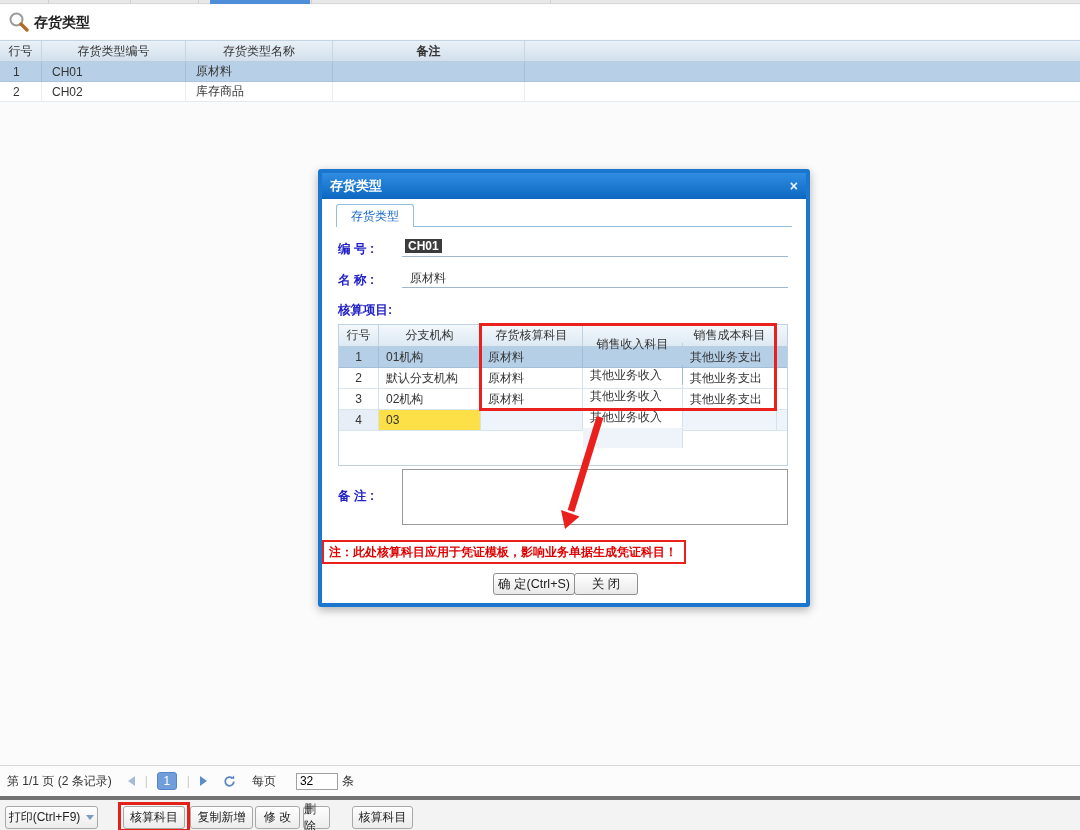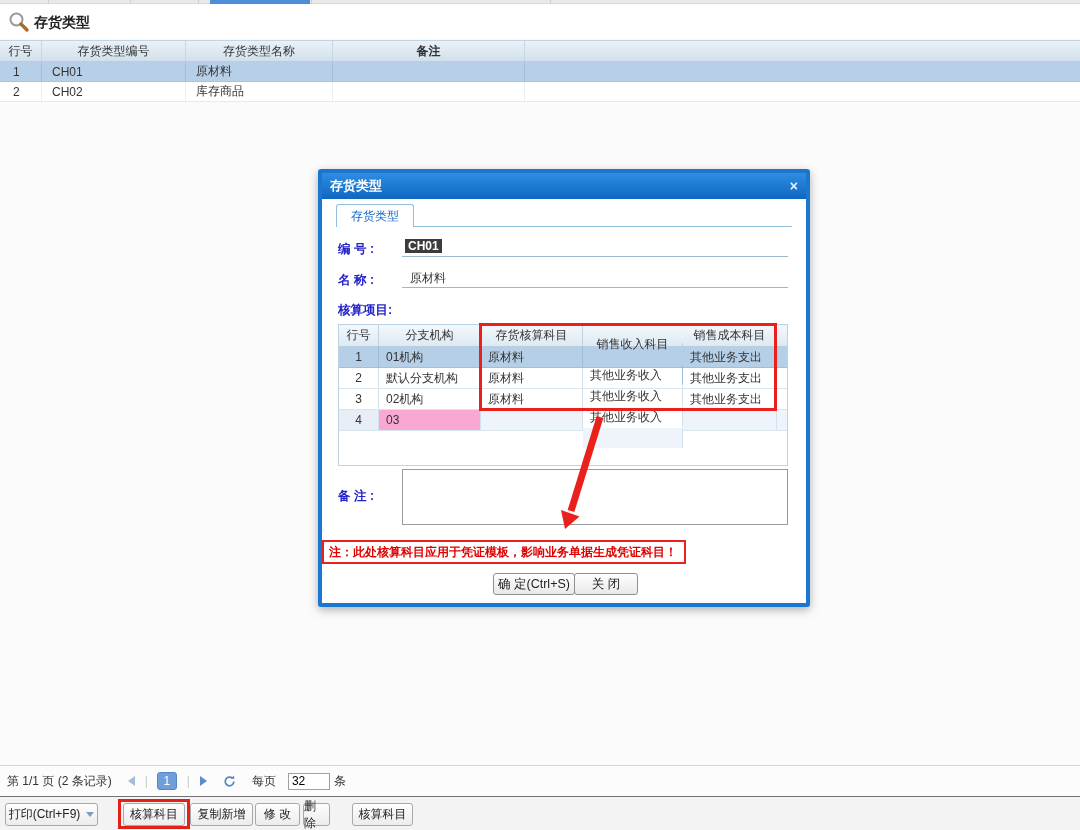--- a/index.html
+++ b/index.html
@@ -57,21 +57,21 @@
 
   .itable { position:absolute; left:16px; top:125px; width:450px; height:142px; border:1px solid #bdd2e2; background:#fff; }
   .it-header { display:flex; height:22px; background:linear-gradient(#f3f8fc,#dde9f3); border-bottom:1px solid #b9cfe0; }
   .it-header .cell { display:flex; align-items:center; justify-content:center; border-right:1px solid #bed3e2; }
   .it-row { display:flex; height:21px; border-bottom:1px solid #d9e5ef; background:#fff; }
   .it-row .cell { height:100%; display:flex; align-items:center; border-right:1px solid #d3e1ee; }
   .it-row.selected { background:#b5cfe7; border-bottom:1px solid #a2bfda; }
   .it-row.selected .cell { border-right:1px solid #9fbcd8; }
   .it-row.striped .cell { background:#eef4fa; }
   .it-row.striped .ic-no { background:#e7eef6; }
-  .it-row.striped .ic-branch { background:#f9a8d4;text-align:center; }
+  .it-row.striped .ic-branch { background:#fde047;text-align:center; }
   .ic-no{width:40px; justify-content:center;}
   .ic-branch{width:102px; padding-left:7px;}
   .ic-inv{width:102px; padding-left:7px;}
   .ic-income{width:100px; padding-left:7px;margin-top:18px;}
   .ic-cost{width:94px; padding-left:7px;}
   .ic-fill{flex:1; border-right:none !important;}
 
   .redbox-cols { position:absolute; left:157px; top:124px; width:298px; height:88px;
                  border:3px solid #e9201c; z-index:5; pointer-events:none; }
   .arrow-layer { position:absolute; left:0; top:0; width:484px; height:404px; z-index:6; pointer-events:none; }
@@ -91,26 +91,26 @@
   .pagebar { position:absolute; left:0; top:765px; width:1080px; height:31px;
              border-top:1px solid #d6d6d6; background:#fcfcfc; display:flex; align-items:center; }
   .pg-info { margin-left:7px; color:#333; }
   .tri-left { margin-left:16px; width:0; height:0; border-top:5px solid transparent; border-bottom:5px solid transparent; border-right:7px solid #a3bcda; }
   .tri-right { margin-left:10px; width:0; height:0; border-top:5px solid transparent; border-bottom:5px solid transparent; border-left:7px solid #5d8cc9; }
   .pg-sep { margin-left:10px; color:#c9c9c9; }
   .pg-page { margin-left:9px; width:20px; height:18px; background:#6f9edb; border:1px solid #5586c8; border-radius:3px;
              color:#fff; display:flex; align-items:center; justify-content:center; cursor:pointer; }
   .pg-refresh { margin-left:16px; cursor:pointer; display:flex; }
   .pg-perpage { margin-left:16px; }
-  .pg-input { margin-left:12px; width:42px; height:17px; border:1px solid #a0a0a0; font-size:12px; padding-left:3px;
+  .pg-input { margin-left:20px; width:42px; height:17px; border:1px solid #a0a0a0; font-size:12px; padding-left:3px;
               font-family:"Liberation Sans", sans-serif; }
   .pg-unit { margin-left:4px; }
 
   
-  .toolbar { position:absolute; left:0; top:796px; width:1080px; height:34px; background:#f3f3f3; border-top:1px solid #737373; }
+  .toolbar { position:absolute; left:0; top:796px; width:1080px; height:34px; background:#f3f3f3; border-top:4px solid #737373; }
   .tb-btn { position:absolute; top:6px; height:23px; border:1px solid #a8a8a8; border-radius:3px;
             background:linear-gradient(#fefefe,#ececec); font-size:12px; color:#222;
             display:flex; align-items:center; justify-content:center; cursor:pointer; }
   .tb-print { left:5px; width:93px; gap:6px; }
   .caret-down { width:0; height:0; border-left:4px solid transparent; border-right:4px solid transparent; border-top:5px solid #7e9cbc; }
   .tb-blank { left:123px; width:62px; }
   .tb-copy { left:190px; width:63px; }
   .tb-modify { left:255px; width:45px; }
   .tb-delete { left:303px; width:27px; }
   .tb-subject { left:352px; width:61px; }

